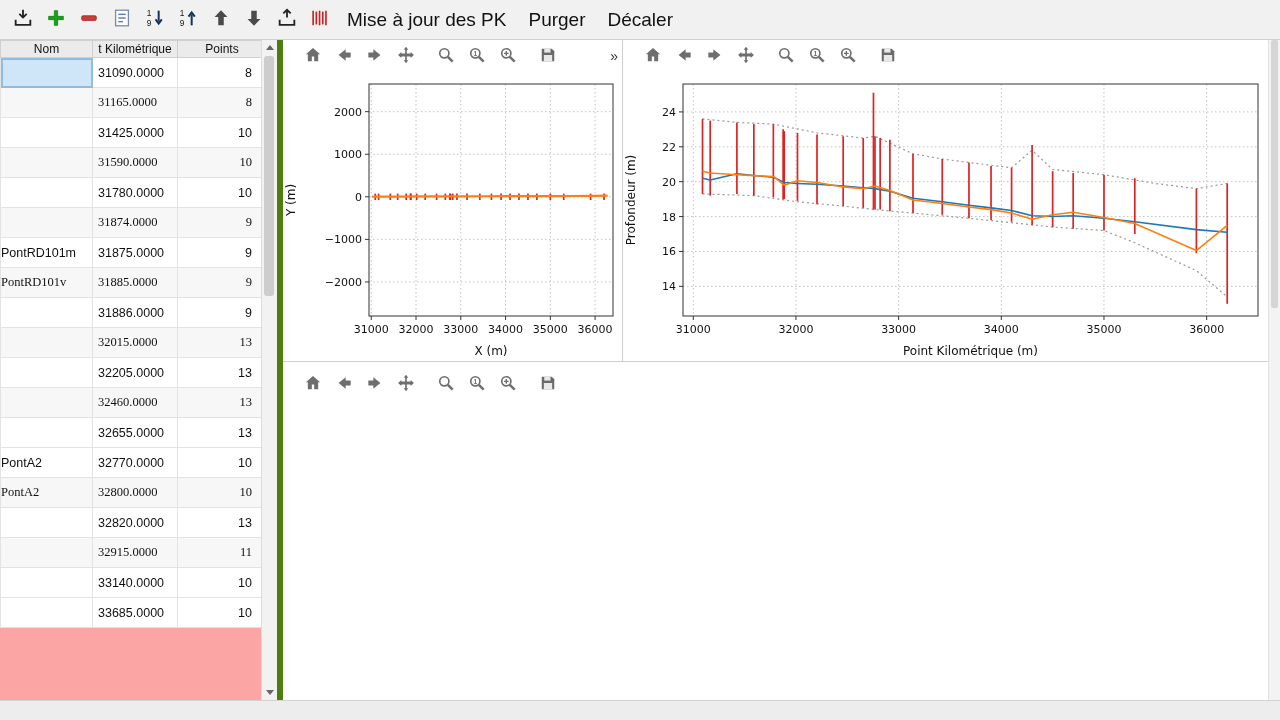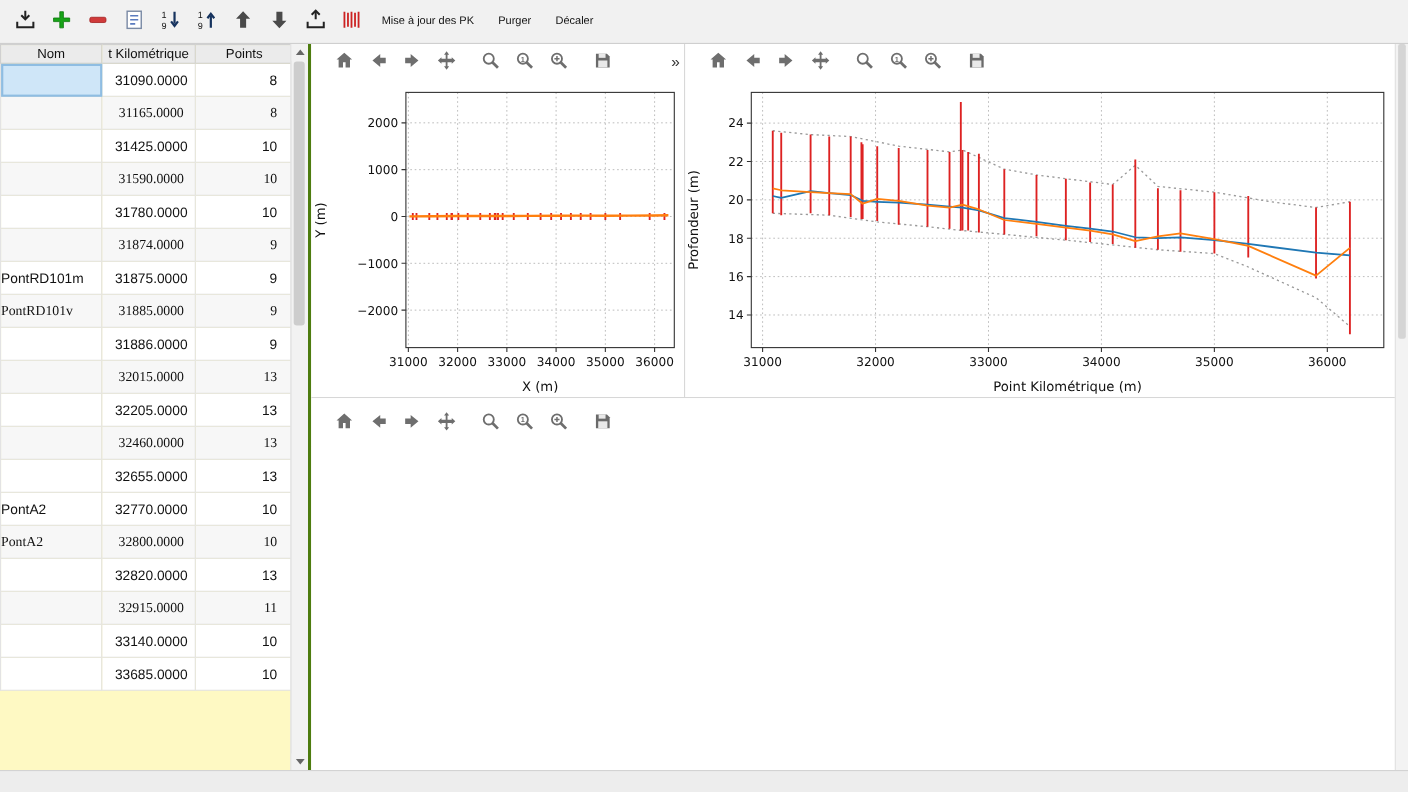--- a/index.html
+++ b/index.html
@@ -6,37 +6,37 @@
   html, body { width: 1280px; height: 720px; overflow: hidden;
     font-family: "Liberation Sans", "DejaVu Sans", sans-serif; background: #fff; color: #111; }
   .app { width: 1280px; height: 720px; display: flex; flex-direction: column; }
 
   
   .toolbar { height: 40px; background: #f1f1f1; border-bottom: 1px solid #cfcfcf;
     display: flex; align-items: center; padding: 0 6px; flex: 0 0 auto; }
   .tb-btn { width: 33px; height: 32px; border: none; background: transparent;
     display: flex; align-items: center; justify-content: center; }
   .tb-btn svg { width: 22px; height: 22px; }
-  .text-btn { background: transparent; border: none; font-size: 10px; height: 32px;
+  .text-btn { background: transparent; border: none; font-size: 19px; height: 32px;
     padding: 0 11px; color: #111; font-family: inherit; }
 
   
   .main { flex: 1 1 auto; display: flex; height: 660px; }
 
   
   .left-panel { width: 283px; flex: 0 0 283px; position: relative;
-    border-right: 3px solid #4d7c0f; background: #fef9c3; overflow: hidden; }
+    border-right: 6px solid #4d7c0f; background: #fca5a5; overflow: hidden; }
   table.pk-table { border-collapse: collapse; table-layout: fixed; width: 266px; font-size: 12.5px; }
   .pk-table th { height: 17px; background: #ebebeb; border: 1px solid #d0d0d0;
     font-weight: normal; font-size: 12px; text-align: center; overflow: hidden; white-space: nowrap; }
   .pk-table td { height: 30px; background: #fff; border: 1px solid #e3e3e3;
     overflow: hidden; white-space: nowrap; }
   .pk-table tr.alt td { background: #f7f7f7; font-family: Liberation Serif, serif; }
   .pk-table td.col-nom { }
-  .pk-table td.col-pk { text-align: center; padding-left: 5px; }
+  .pk-table td.col-pk { text-align: left; padding-left: 5px; }
   .pk-table td.col-points { text-align: right; padding-right: 14px; }
   .pk-table td.selected { background: #cfe6f8; outline: 2px solid #8fbde2; outline-offset: -2px; }
 
   .vscroll { position: absolute; top: 0; right: 0; bottom: 0; width: 16px;
     background: #f2f2f2; border-left: 1px solid #dcdcdc; }
   .vscroll .sb-arrow { position: absolute; left: 0; width: 15px; height: 15px;
     display: flex; align-items: center; justify-content: center; background: #f2f2f2; border: none; }
   .vscroll .sb-arrow.up { top: 0; }
   .vscroll .sb-arrow.down { bottom: 0; }
   .tri-up { width: 0; height: 0; border-left: 4px solid transparent; border-right: 4px solid transparent; border-bottom: 5px solid #666; }

